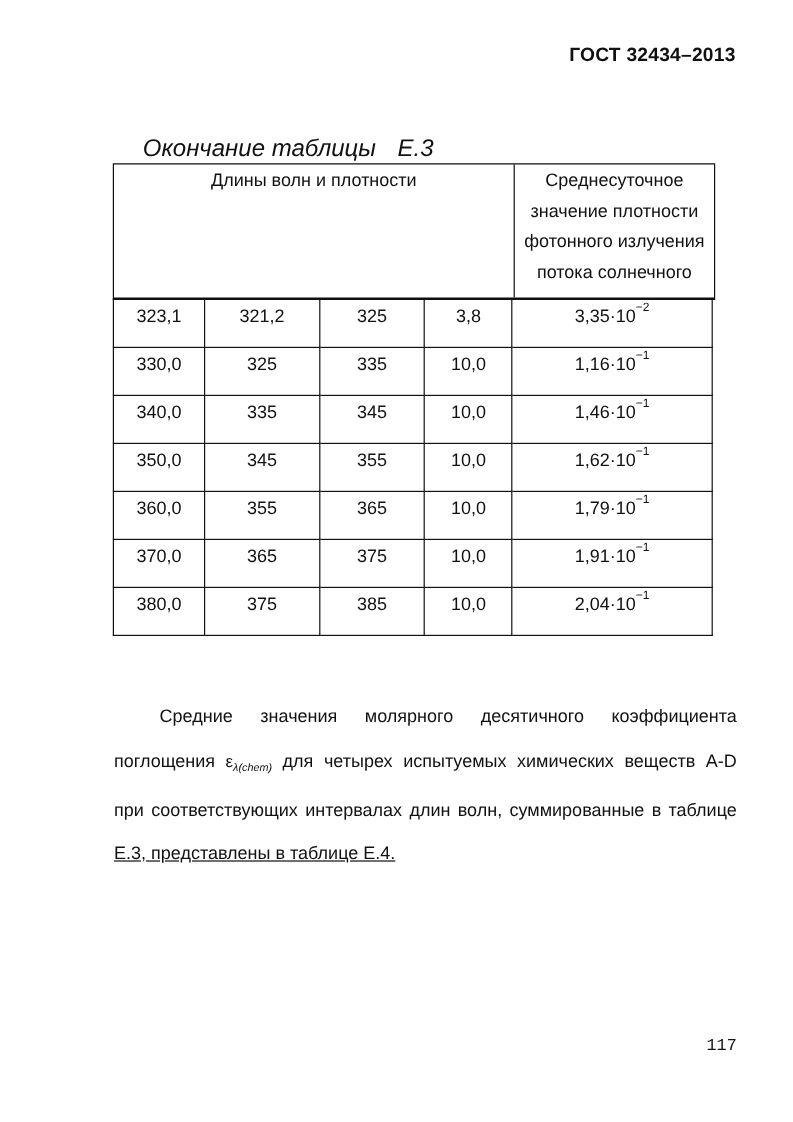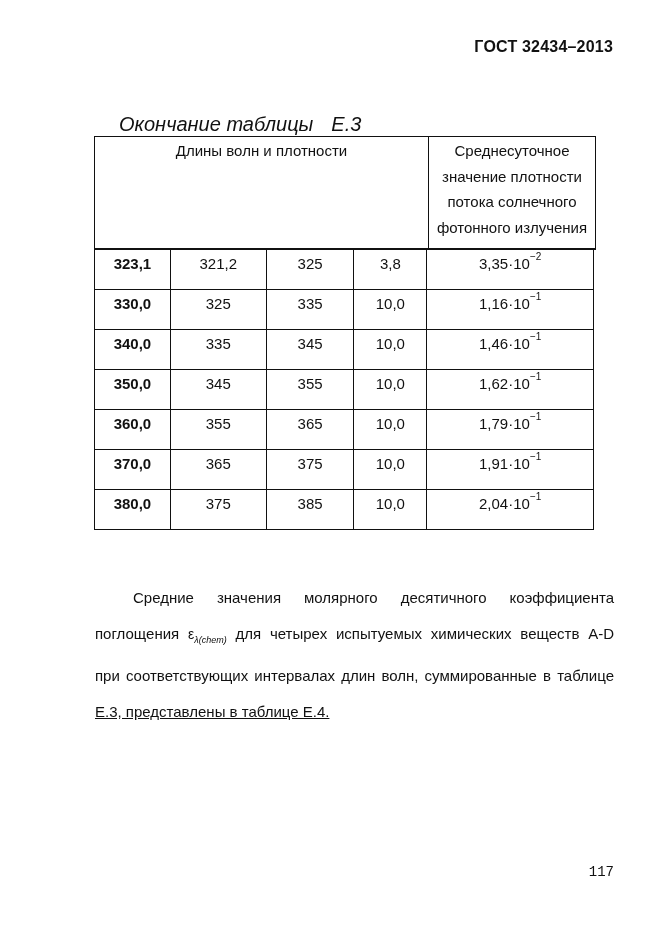--- a/index.html
+++ b/index.html
@@ -8,21 +8,21 @@
   .gost { position:absolute; right:48px; top:38px; font-weight:bold; font-size:16px; letter-spacing:0.2px; }
   .caption { position:absolute; left:95px; top:113px; font-style:italic; font-size:20px;margin-left:24px; }
   .caption .sp { display:inline-block; width:18px; }
 
   .hdr { position:absolute; left:94px; top:136px; width:502px; height:114px; border:1.5px solid #111; box-sizing:border-box; border-bottom-width:2px; }
   .hdr .left { position:absolute; left:0; top:0; width:333px; height:100%; text-align:center; font-size:15px; padding-top:5px; box-sizing:border-box; }
   .hdr .right { position:absolute; left:333px; top:0; right:0; height:100%; border-left:1.2px solid #111; text-align:center; font-size:15px; line-height:25.5px; padding-top:1px; box-sizing:border-box; }
 
   table.body { position:absolute; left:94px; top:249px; width:500px; border-collapse:collapse; font-size:15px; }
   table.body td { border:1.2px solid #111; height:40px; padding:0; vertical-align:top; text-align:center; padding-top:5px; box-sizing:border-box; }
-  table.body td.c0 { width:76px;font-weight:bold; }
+  table.body td.c0 { width:76px; }
   table.body td.c1 { width:96px;text-align:center; }
   table.body td.c2 { width:88px; }
   table.body td.c3 { width:73px; }
   table.body td.c4 { width:167px; }
   sup { font-size:10px; vertical-align:top; position:relative; top:-4px; }
 
   .para { position:absolute; left:95px; width:519px; font-size:15px; line-height:36px; }
   .p1 { top:580px; text-align:justify; text-align-last:justify; text-indent:38px; }
   .line { display:block; text-align:justify; text-align-last:justify; }
   .line.last { text-align-last:left;text-decoration:underline; }
@@ -37,22 +37,22 @@
 
 <div class="caption">
   <span>Окончание таблицы</span><span class="sp"></span><span>Е.3</span>
 </div>
 
 <div class="hdr">
   <div class="left">Длины волн и плотности</div>
   <div class="right">
     <div>Среднесуточное</div>
     <div>значение плотности</div>
+    <div>фотонного излучения</div>
     <div>потока солнечного</div>
-    <div>фотонного излучения</div>
   </div>
 </div>
 
 <table class="body">
   <tbody id="tbody">
       <tr>
         <td class="c0">323,1</td>
         <td class="c1">321,2</td>
         <td class="c2">325</td>
         <td class="c3">3,8</td>

